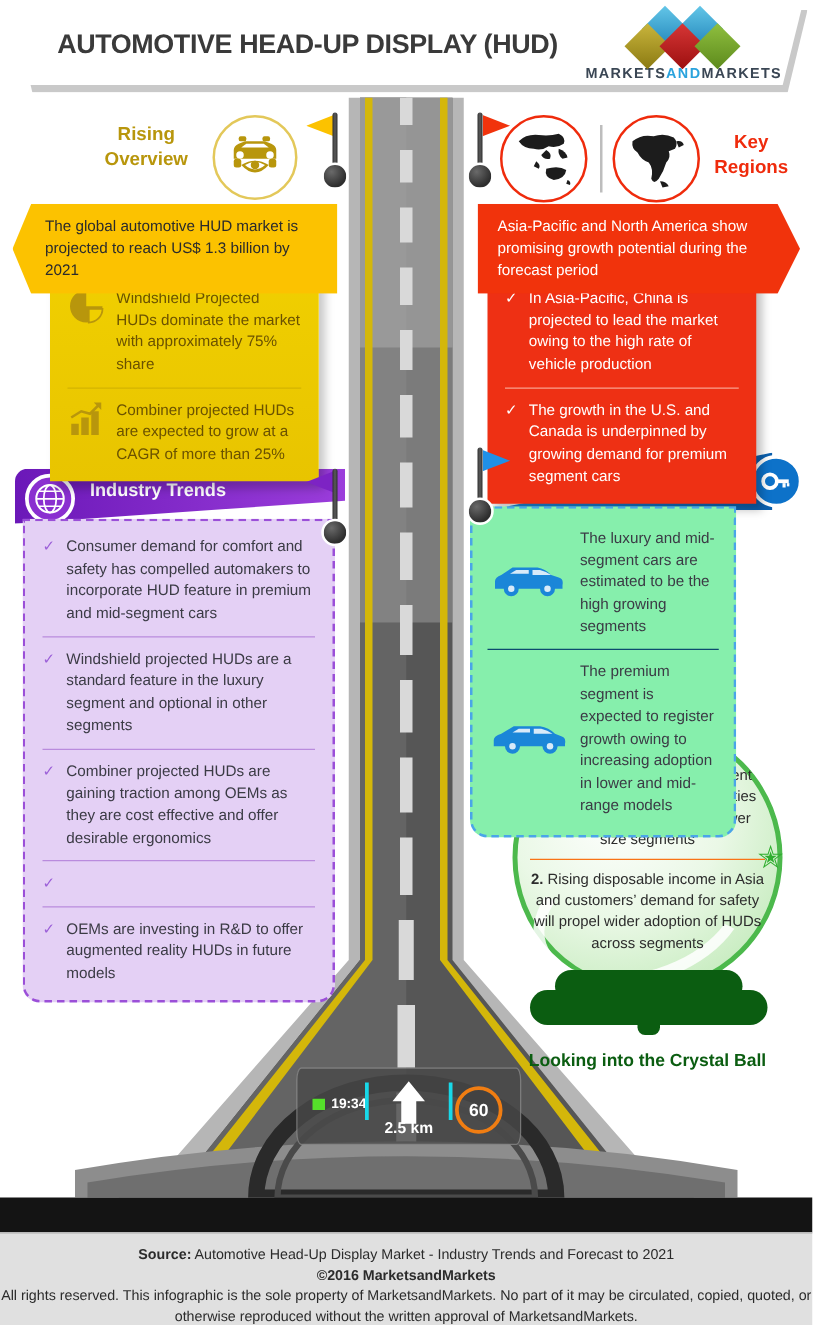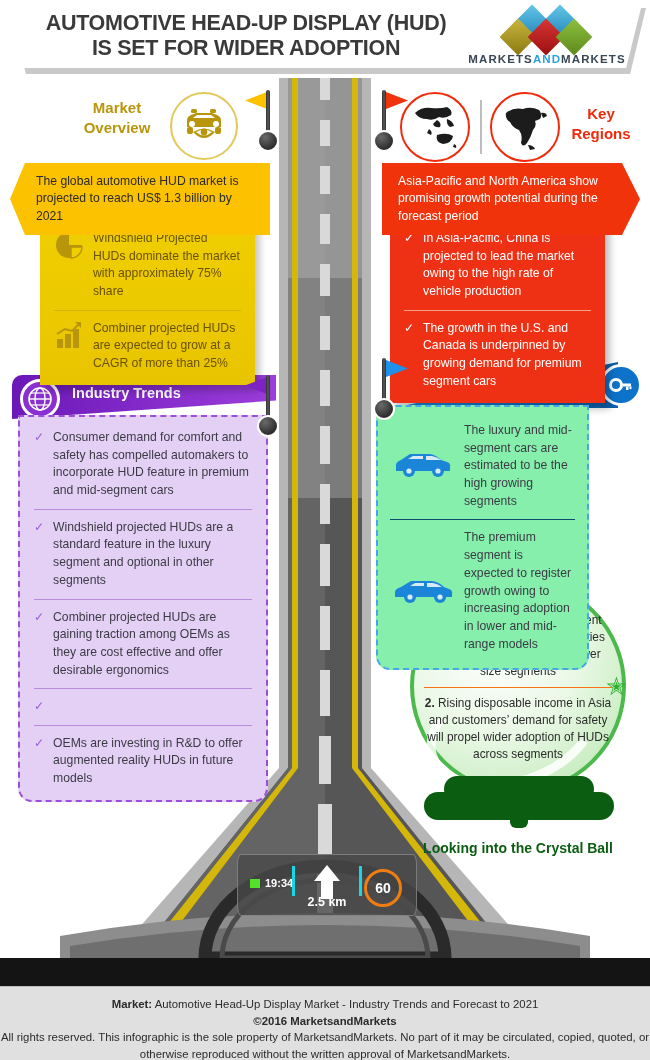--- a/index.html
+++ b/index.html
@@ -172,21 +172,20 @@
 </head>
 <body>
 
 <div class="page">
 
   <div class="header-wrap">
     <div class="header-shadow"></div>
     <div class="header-bar">
       <div class="header-title">
         <span>Automotive Head-Up Display (HUD)</span>
-        <span class="l2">is set for wider adoption</span>
       </div>
       <div class="logo">
         <div class="diamonds">
           <span class="dia d1"></span>
             <span class="dia d2"></span>
           <span class="dia d3"></span>
             <span class="dia d4"></span>
             <span class="dia d5"></span>
         </div>
         <div class="logo-word">
@@ -249,21 +248,21 @@
     <div class="pole"></div>
       <div class="knob"></div>
   </div>
   <div class="pin flag-right" style="left:365px; top:358px;">
     <div class="flag" style="background:#2090e8;"></div>
     <div class="pole"></div>
       <div class="knob"></div>
   </div>
 
   <div class="mo-label">
-    <span>Market</span><br>
+    <span>Rising</span><br>
     <span>Overview</span>
   </div>
   <div class="mo-circle">
     <svg width="50" height="50" viewBox="0 0 50 50">
       <rect x="12" y="8" width="6" height="4" rx="1.5" fill="#b8960c"></rect>
       <rect x="31" y="8" width="6" height="4" rx="1.5" fill="#b8960c"></rect>
       <path d="M8,26 L8,19 Q8,16 12,14 L17,12 L33,12 L38,14 Q42,16 42,19 L42,26 Z" fill="#b8960c"></path>
       <path d="M14,17 L18,14 L32,14 L36,17 Z" fill="#fff"></path>
       <circle cx="13" cy="23" r="3" fill="#fff"></circle>
         <circle cx="37" cy="23" r="3" fill="#fff"></circle>
@@ -452,19 +451,19 @@
         <path d="M37,2 L50,18 L43,18 L43,36 L31,36 L31,18 L24,18 Z" fill="#ffffff"></path>
       </svg>
     </div>
     <div class="hud-dist">2.5 km</div>
     <div class="hud-speed">60</div>
   </div>
 
   <div class="footer-black"></div>
   <div class="footer">
     <div class="src">
-      <b>Market:</b><span> Automotive Head-Up Display Market - Industry Trends and Forecast to 2021</span>
+      <b>Source:</b><span> Automotive Head-Up Display Market - Industry Trends and Forecast to 2021</span>
     </div>
     <div class="copy">©2016 MarketsandMarkets</div>
     <div>All rights reserved. This infographic is the sole property of MarketsandMarkets. No part of it may be circulated, copied, quoted, or otherwise reproduced without the written approval of MarketsandMarkets.</div>
   </div>
 
 </div>
 
 </body></html>

